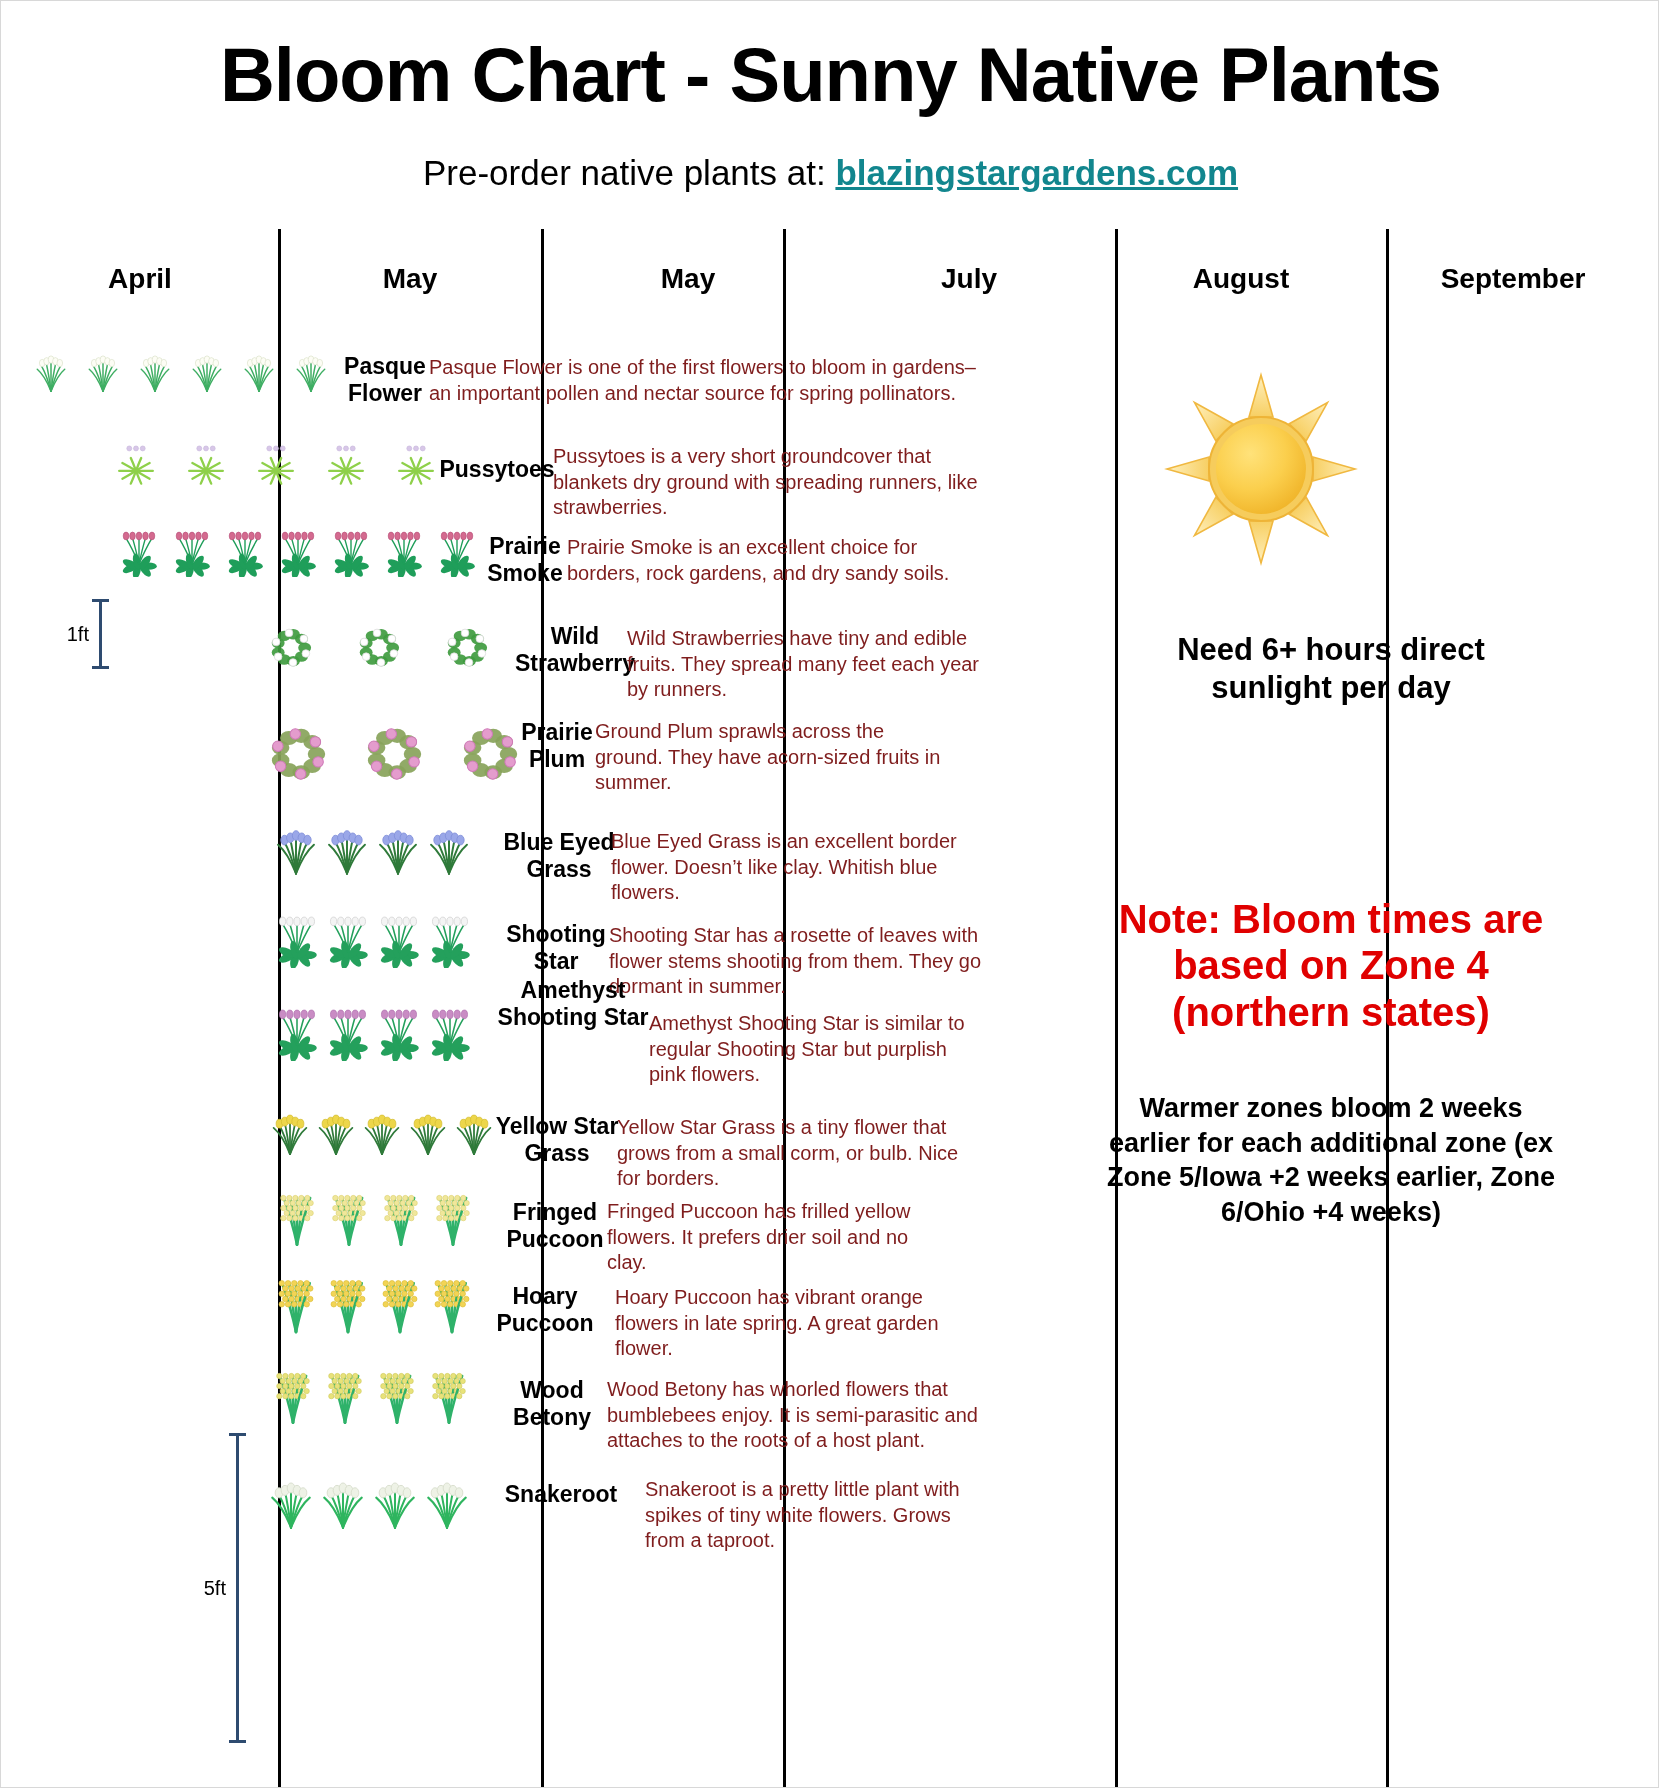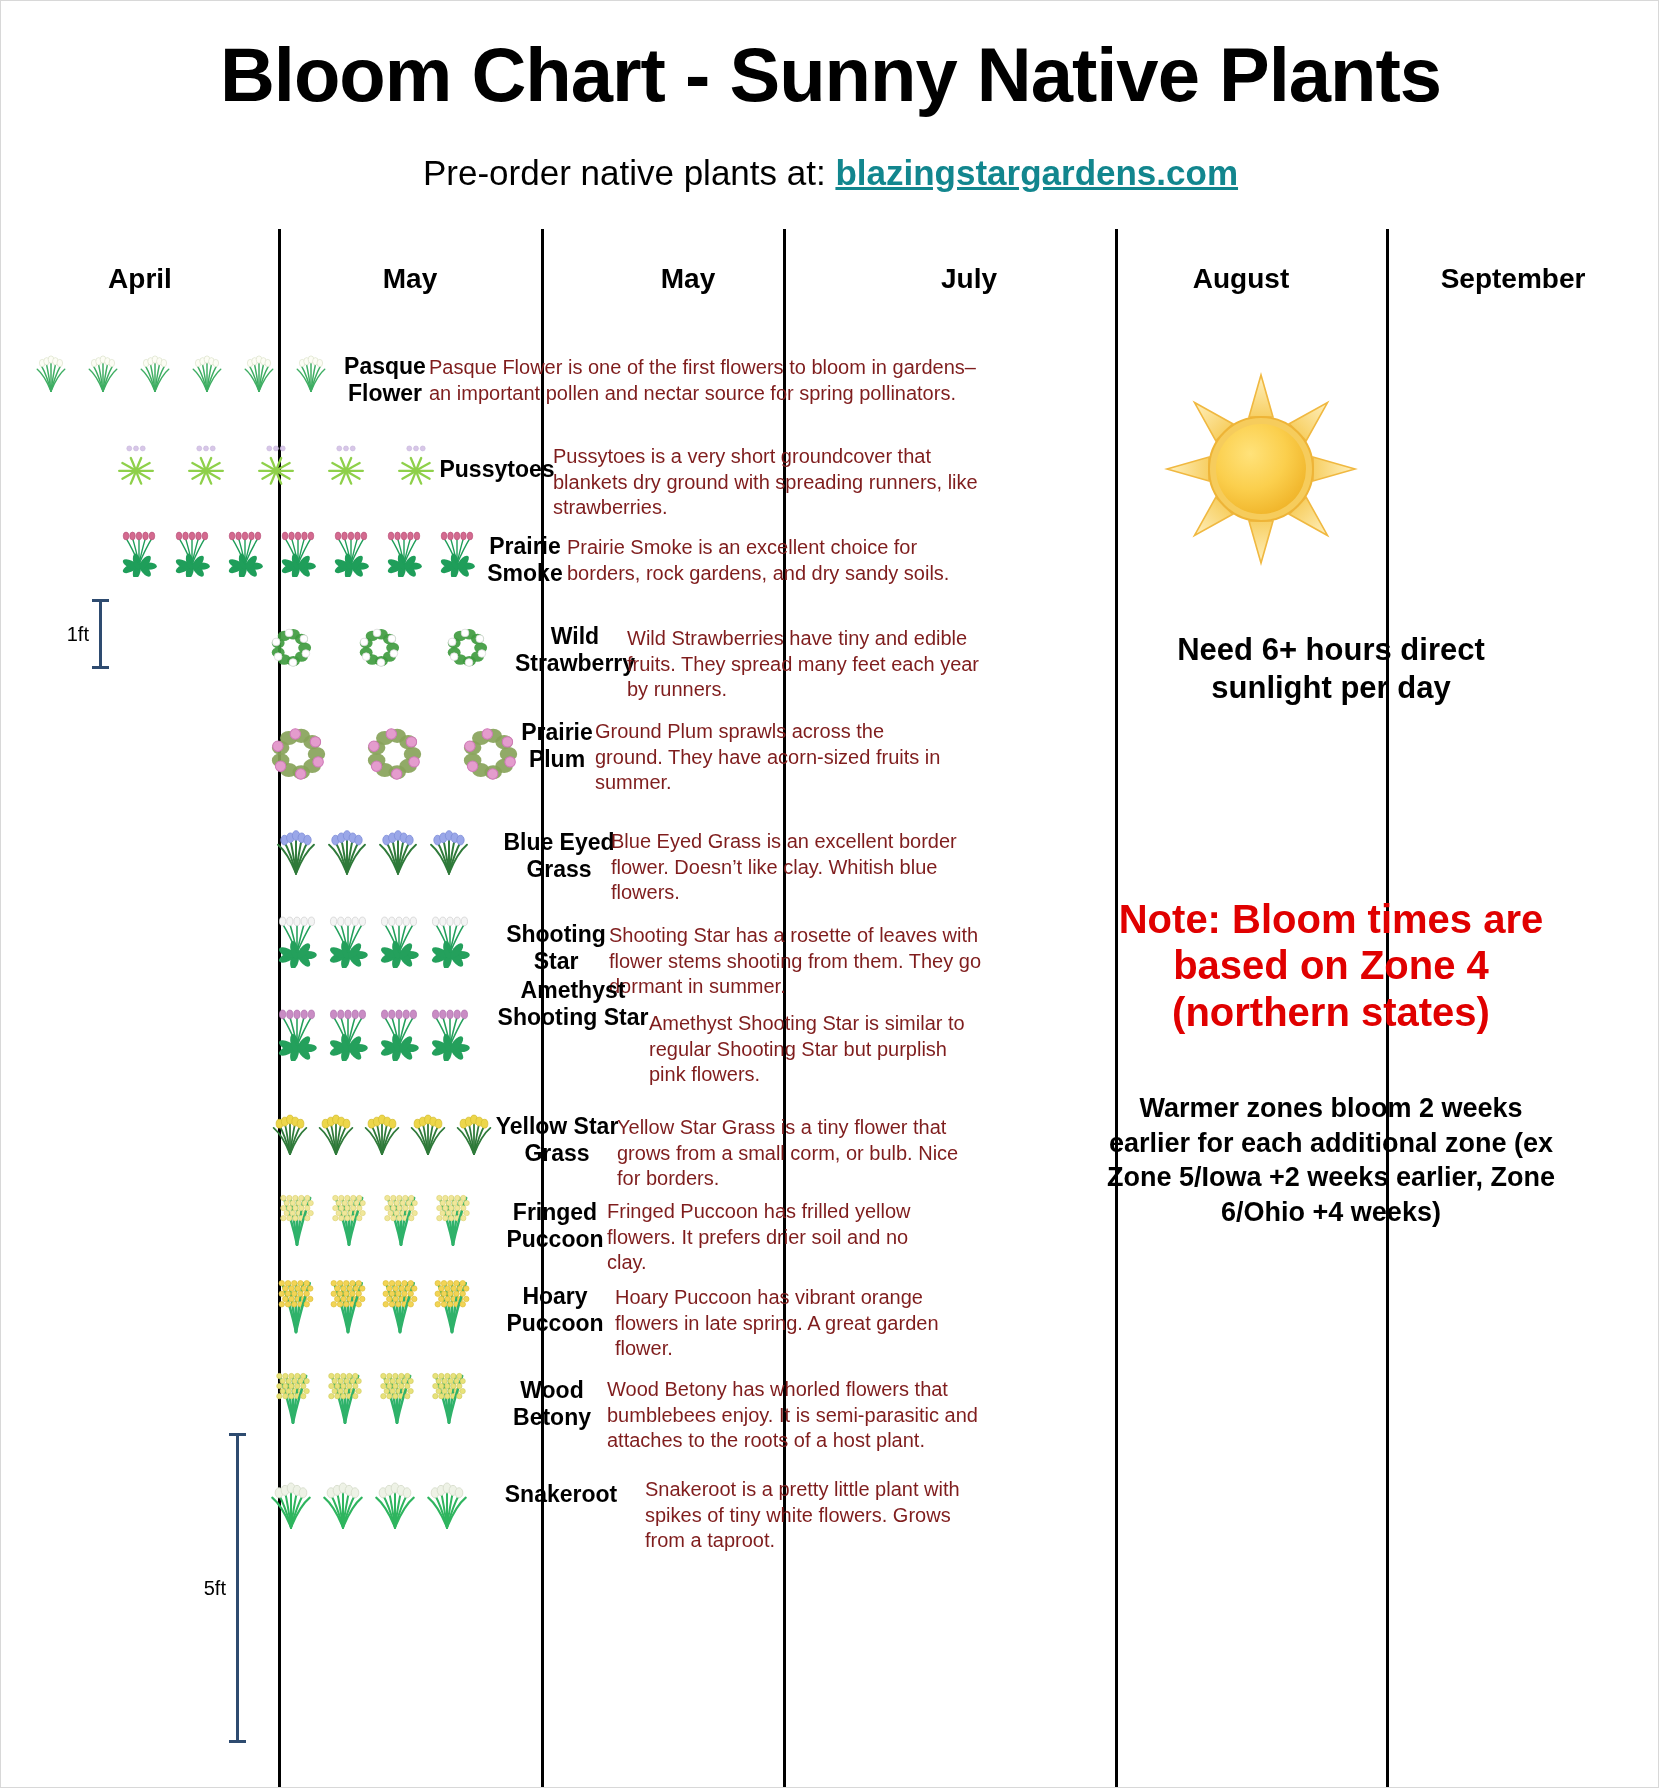--- a/index.html
+++ b/index.html
@@ -1202,21 +1202,21 @@
             <circle cx="23.6" cy="26.8" r="2.2" fill="#f2d455" stroke="#dcbb33" stroke-width="0.5"></circle>
             <path d="M20 49 Q24 30 31 10" stroke="#2fb26a" stroke-width="2" fill="none" stroke-linecap="round"></path>
             <circle cx="28.6" cy="10" r="2.2" fill="#f2d455" stroke="#dcbb33" stroke-width="0.5"></circle>
             <circle cx="31.4" cy="14.2" r="2.2" fill="#f2d455" stroke="#dcbb33" stroke-width="0.5"></circle>
             <circle cx="28.6" cy="18.4" r="2.2" fill="#f2d455" stroke="#dcbb33" stroke-width="0.5"></circle>
             <circle cx="31.4" cy="22.6" r="2.2" fill="#f2d455" stroke="#dcbb33" stroke-width="0.5"></circle>
             <circle cx="28.6" cy="26.8" r="2.2" fill="#f2d455" stroke="#dcbb33" stroke-width="0.5"></circle>
           </svg>
         </span>
       </div>
-      <div class="plant-name" style="left: 498px; top: 1282px; width: 112px;">
+      <div class="plant-name" style="left: 488px; top: 1282px; width: 112px;">
         <div>Hoary</div>
         <div>Puccoon</div>
       </div>
       <div class="plant-desc" style="left: 614px; top: 1284px; width: 340px;">Hoary Puccoon has vibrant orange flowers in late spring. A great garden flower.</div>
       <div class="icons" style="left: 268px; top: 1362px; height: 62px;">
         <span style="width: 52px; display: inline-block;">
           <svg viewBox="0 0 40 50" width="48" height="62" class="ic">
             <path d="M20 49 Q16 30 9 10" stroke="#2fb26a" stroke-width="2" fill="none" stroke-linecap="round"></path>
             <circle cx="8.6" cy="10" r="2.2" fill="#e8e27a" stroke="#cfc95c" stroke-width="0.5"></circle>
             <circle cx="11.4" cy="14.2" r="2.2" fill="#e8e27a" stroke="#cfc95c" stroke-width="0.5"></circle>

